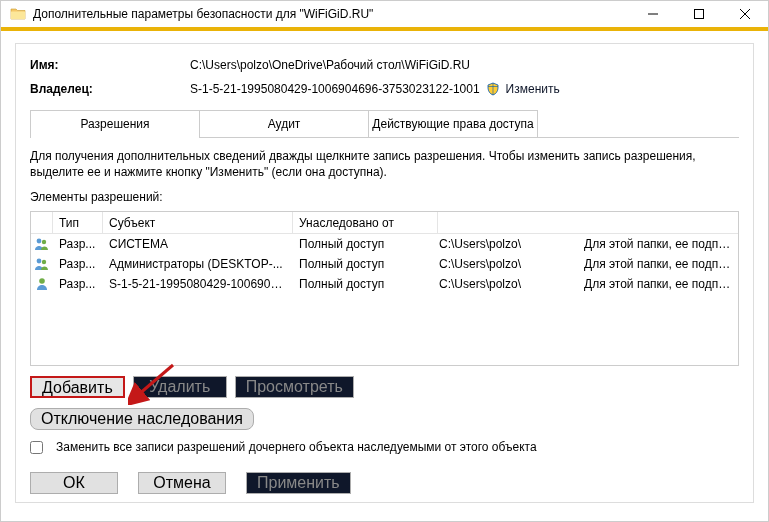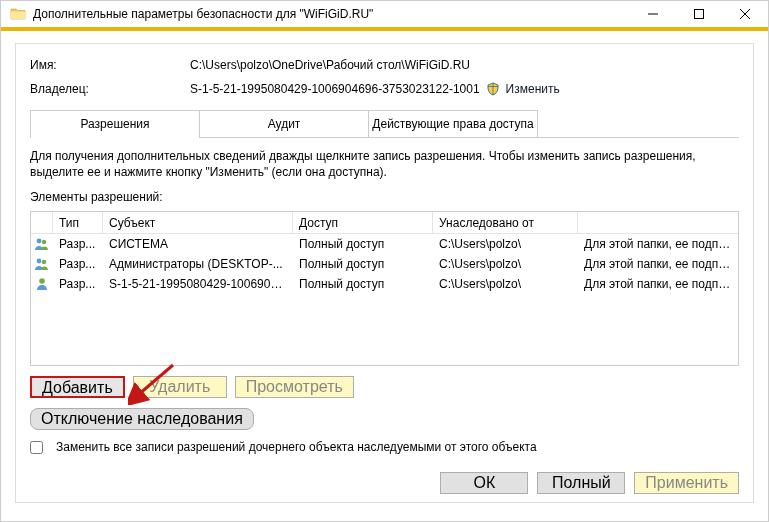--- a/index.html
+++ b/index.html
@@ -46,21 +46,21 @@
     padding: 14px 14px 8px 14px;
     height: 460px;
     display: flex;
     flex-direction: column;
   }
   .info-row {
     display: flex;
     margin-bottom: 10px;
     font-size: 12px;
   }
-  .info-label { width: 160px; }
+  .info-label { width: 160px; font-weight: bold; }
   .info-value { flex: 1; display: flex; align-items: center; gap: 6px;}
   .shield-icon { width: 14px; height: 14px; display: inline-block; }
   .link { color: #0f172a; cursor: pointer; }
   .tabbar {
     display: flex;
     border-bottom: 1px solid #ccc;
     margin-top: 4px;
   }
   .tab {
     padding: 6px 0;
@@ -130,30 +130,30 @@
   .btn {
     height: 22px;
     min-width: 94px;
     padding: 0 10px;
     border: 1px solid #adadad;
     background: #e1e1e1;
     font-size: 16px;
     font-family: inherit;
     cursor: pointer;
   }
-  .btn:disabled { color: #888; background: #fef9c3; cursor: default;}
+  .btn:disabled { color: #888; background: #0f172a; cursor: default;}
   .btn.primary-red {
     border: 2px solid #c41818;
     background: #e6e6e6;
     padding-top:1px;
   }
   .btn.wide { min-width: 180px; text-align:center;border-radius:8px;}
   .checkbox-row { display:flex; align-items:center; gap:13px; margin-top:10px; font-size:12px;}
   .checkbox-row input { width:13px; height:13px; margin:0;}
-  .footer { display:flex; justify-content:flex-end; gap:9px; margin-top: 10px; }
+  .footer { display:flex; gap:20px; margin-top: 10px; }
   .btn.footerbtn { min-width: 88px; }
   .user-icon { width:16px; height:16px; }
   .arrow {
     position: absolute;
     pointer-events: none;
     left: 128px;
     top: 360px;
     z-index: 50;
   }
 </style>
@@ -217,21 +217,20 @@
 
     <div class="tabbody" style="border:none; padding:10px 0 0 0;">
       <div class="desc">Для получения дополнительных сведений дважды щелкните запись разрешения. Чтобы изменить запись разрешения, выделите ее и нажмите кнопку "Изменить" (если она доступна).</div>
       <div class="list-label">Элементы разрешений:</div>
 
       <div class="listbox">
         <div class="list-header">
           <div class="col col-icon"></div>
           <div class="col col-type">Тип</div>
           <div class="col col-subj">Субъект</div>
-          <div class="col col-acc">Доступ</div>
           <div class="col col-inh">Унаследовано от</div>
         </div>
         <div class="list-row">
           <div class="icon-cell">
             <svg class="user-icon" viewBox="0 0 16 16">
                 <circle cx="5" cy="5" r="2.4" fill="#5b9bd5"></circle>
                 <circle cx="10" cy="6" r="2.2" fill="#70ad47"></circle>
                 <path d="M1 14c0-3 2.5-4 4-4s4 1 4 4z" fill="#5b9bd5"></path>
                 <path d="M7 14c0-2.5 2-3.5 3.5-3.5s3.5 1 3.5 3.5z" fill="#70ad47"></path>
               </svg>
@@ -281,21 +280,21 @@
         <button class="btn wide">Отключение наследования</button>
       </div>
       <div class="checkbox-row">
         <input type="checkbox" style="">
         <span>Заменить все записи разрешений дочернего объекта наследуемыми от этого объекта</span>
       </div>
     </div>
 
     <div class="footer">
       <button class="btn footerbtn">ОК</button>
-      <button class="btn footerbtn">Полный</button>
+      <button class="btn footerbtn">Отмена</button>
       <button class="btn footerbtn" disabled="">Применить</button>
     </div>
 
   </div>
 </div>
 
 <svg class="arrow" width="50" height="45">
   <defs>
     <marker id="ah" markerWidth="8" markerHeight="8" refX="2" refY="4" orient="auto">
       <path d="M0 0L8 4L0 8z" fill="#c41818"></path>

